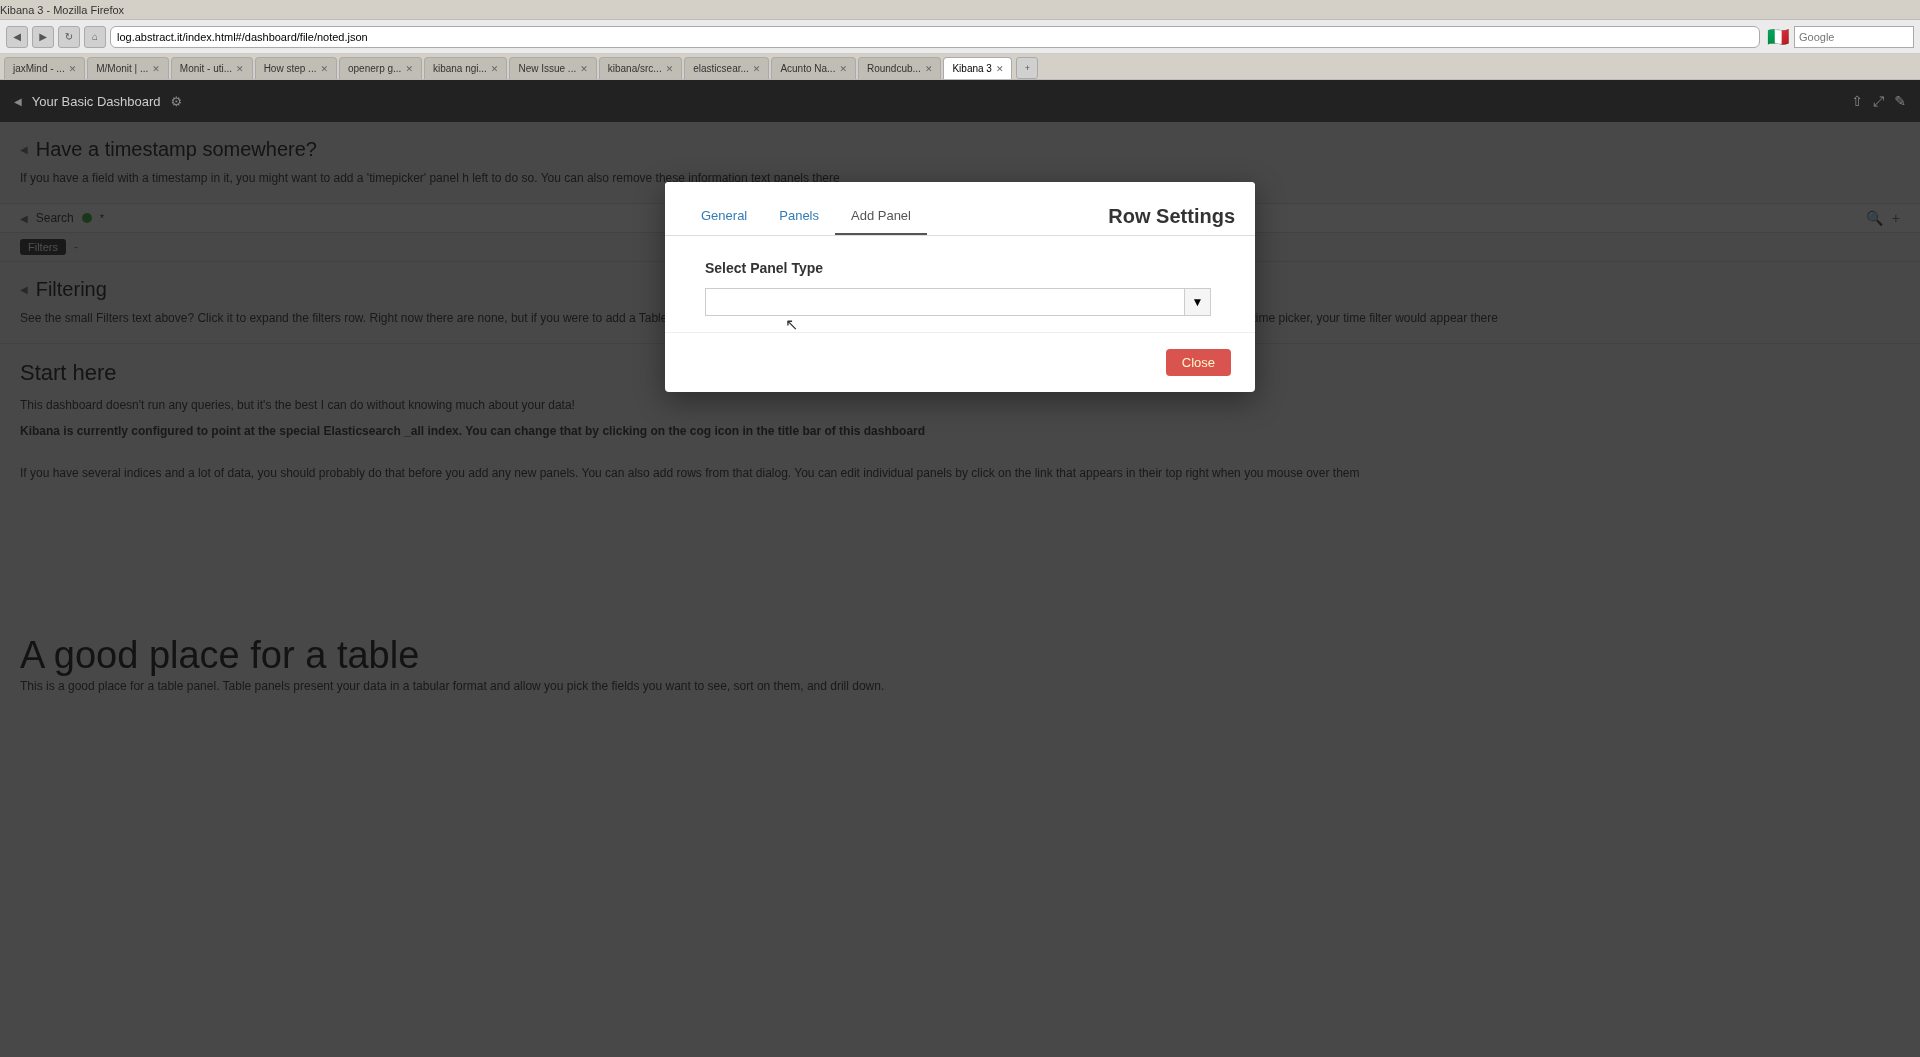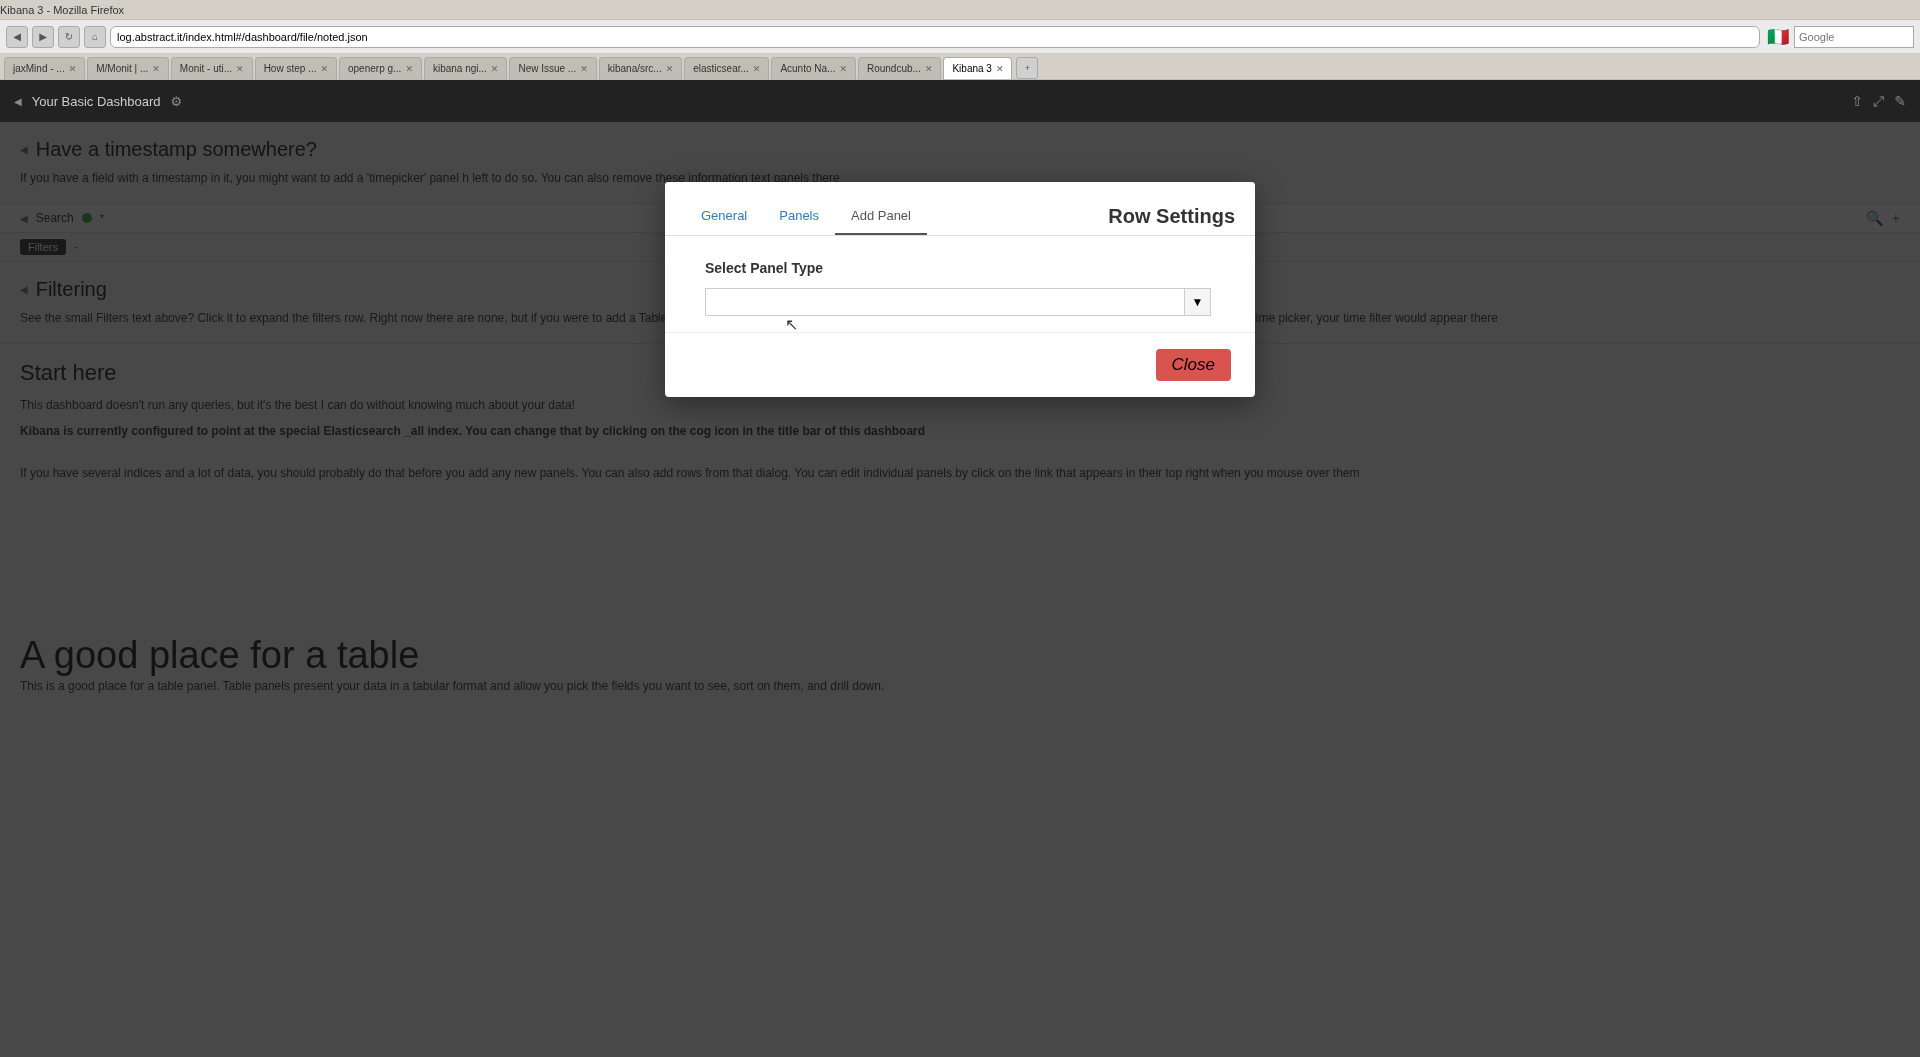--- a/index.html
+++ b/index.html
@@ -297,27 +297,26 @@
       cursor: pointer;
     }
     .modal-footer {
       padding: 16px 24px;
       display: flex;
       justify-content: flex-end;
       border-top: 1px solid #eee;
     }
     .close-btn {
       background: #d9534f;
-      color: #000000;
+      color: #fef9c3;
       border: none;
       border-radius: 4px;
       padding: 6px 16px;
-      font-size: 17px;
-      cursor: pointer;
-      font-style: italic;
+      font-size: 13px;
+      cursor: pointer;
     }
   </style>
 </head>
 <body>
 
 <div class="browser-titlebar">
   <span>Kibana 3 - Mozilla Firefox</span>
 </div>
 
 <div class="browser-toolbar">

